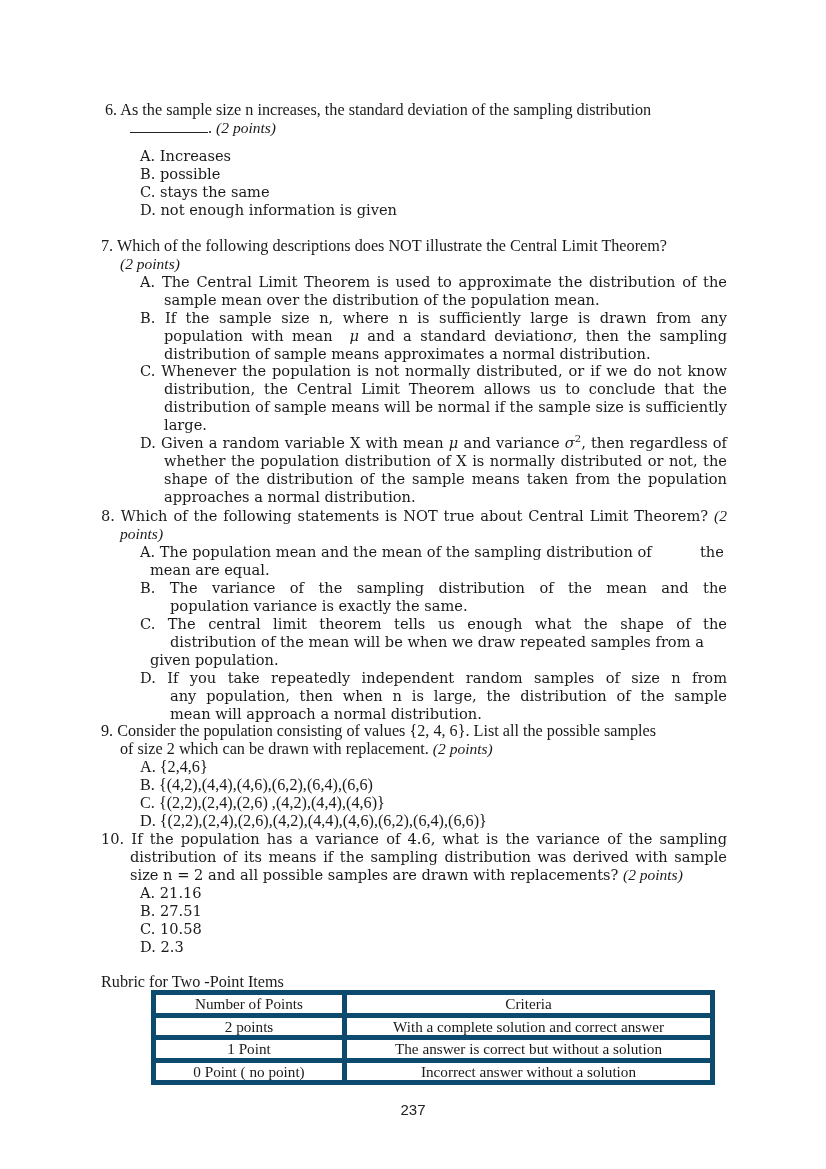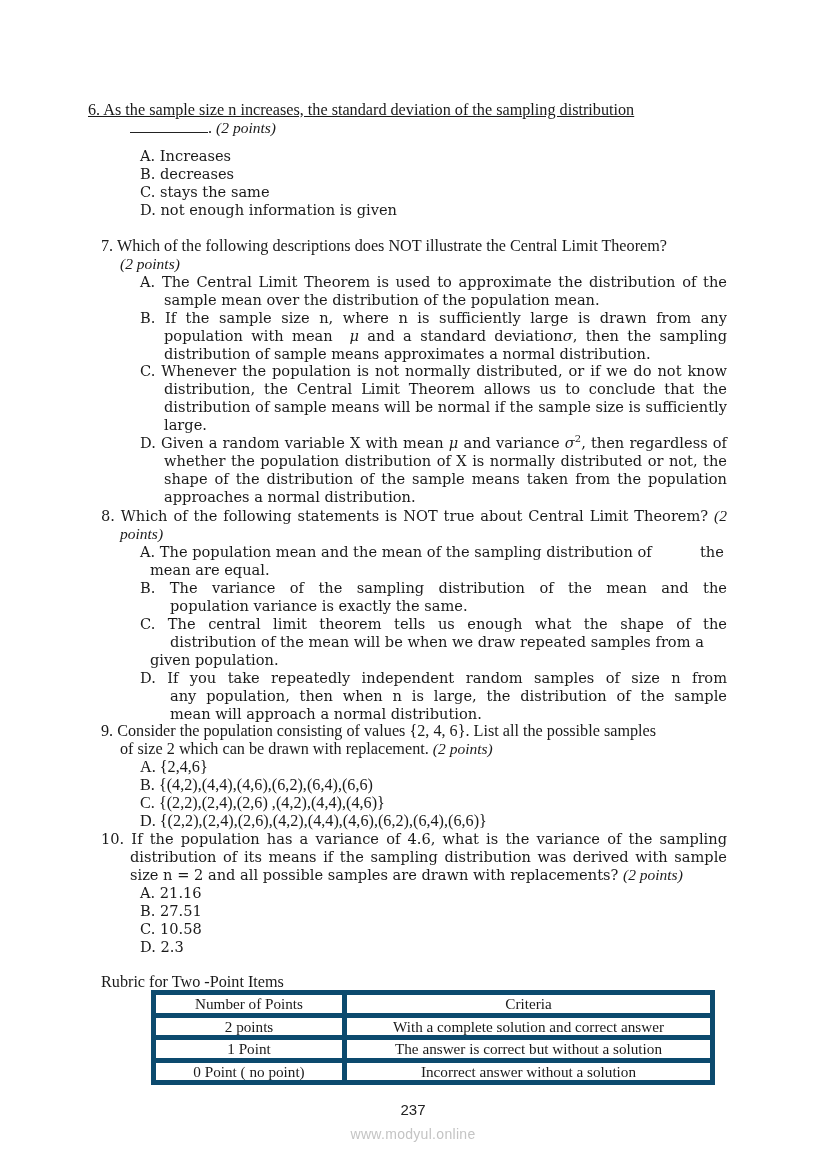--- a/index.html
+++ b/index.html
@@ -21,24 +21,24 @@
              font-family:"Liberation Sans","DejaVu Sans",sans-serif; font-size:15px; color:#222; }
   .footer { position:absolute; top:1126px; left:0; width:826px; text-align:center;
             font-family:"Liberation Sans","DejaVu Sans",sans-serif; font-size:14px; color:#c4c4c4; letter-spacing:0.3px; }
 </style>
 </head>
 <body>
 
 <div class="page">
 
   <div>
-    <div class="ln q" style="left:88px;top:101px;text-decoration:underline;">6.  As the sample size n increases, the standard deviation of the sampling distribution</div>
+    <div class="ln q" style="left:105px;top:101px;">6.  As the sample size n increases, the standard deviation of the sampling distribution</div>
     <div class="ln q" style="left:130px;top:119px;"><span class="blank"></span><span>. </span><span class="it">(2 points)</span></div>
     <div class="ln" style="left:140px;top:147px;">A. Increases</div>
-    <div class="ln" style="left:140px;top:165px;">B. decreases</div>
+    <div class="ln" style="left:140px;top:165px;">B. possible</div>
     <div class="ln" style="left:140px;top:183px;">C. stays the same</div>
     <div class="ln" style="left:140px;top:201px;">D. not enough information is given</div>
   </div>
 
   <div>
     <div class="ln q" style="left:101px;top:237px;">7. Which of the following descriptions does NOT illustrate the Central Limit Theorem?</div>
     <div class="ln it" style="left:120px;top:255px;">(2 points)</div>
 
     <div class="ln just" style="left:140px;top:273px;width:587px;">A. The Central Limit Theorem is used to approximate the distribution of the</div>
     <div class="ln" style="left:164px;top:291px;">sample mean over the distribution of the population mean.</div>
@@ -113,14 +113,13 @@
       <td>The answer is correct but without a solution</td>
     </tr>
     <tr>
       <td class="c1">0 Point ( no point)</td>
       <td>Incorrect answer without a solution</td>
     </tr>
   </tbody>
     </table>
 
   <div class="pagenum">237</div>
-  <div class="footer">www.modyul.online</div>
 </div>
 
 </body></html>

